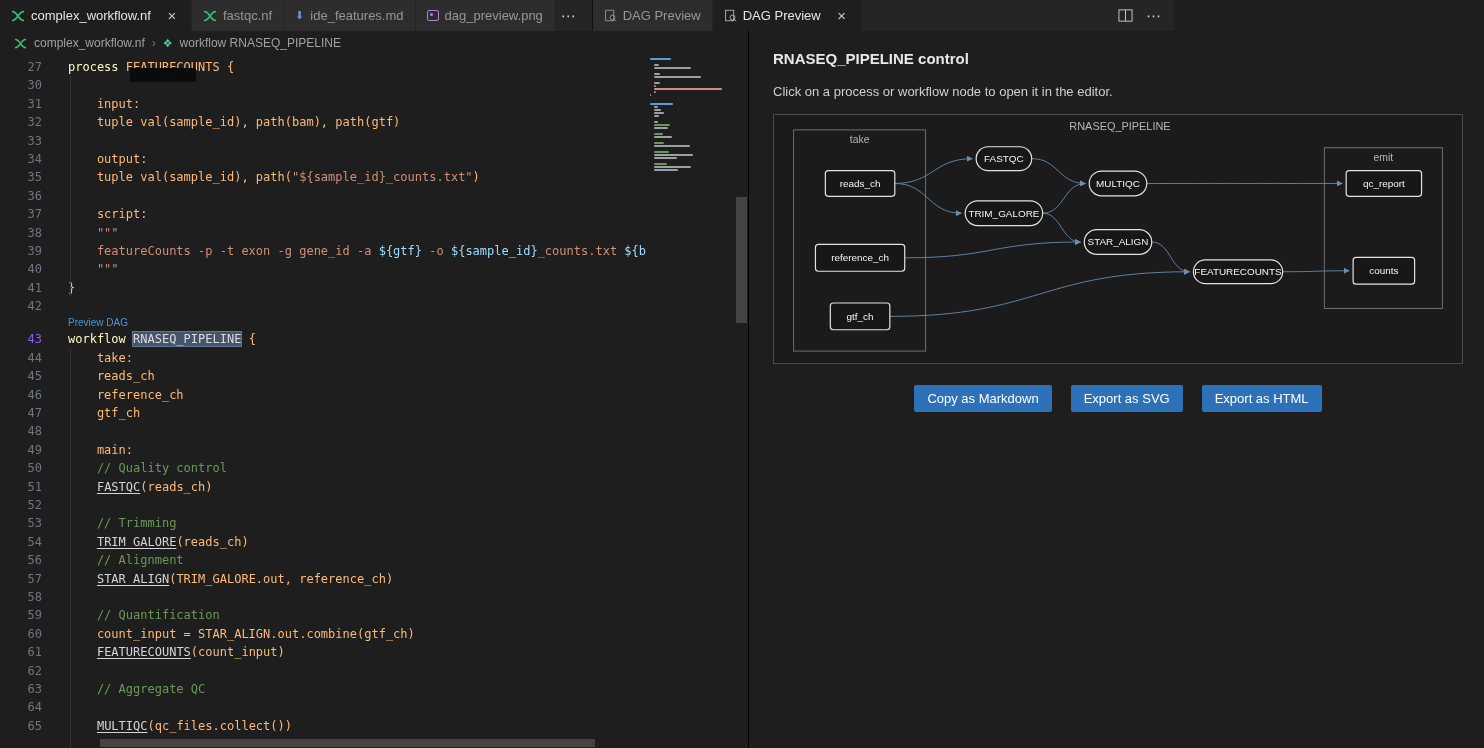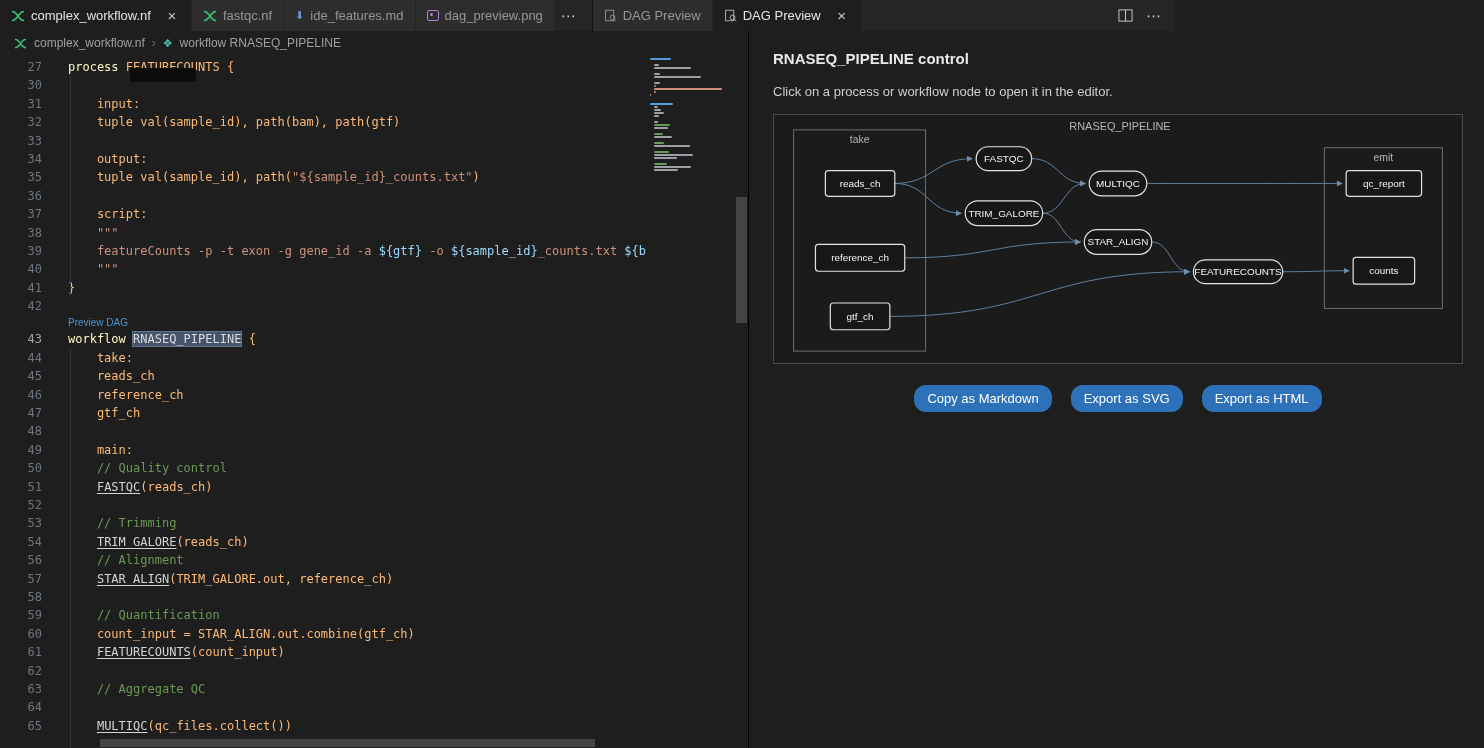--- a/index.html
+++ b/index.html
@@ -27,21 +27,21 @@
   .crumb-sep{color:#6e6e6e}
   .sym-icon{color:#4ec9b0;font-size:11px}
 
   
   .main{display:flex;flex:1;min-height:0}
   .editor-pane{width:748px;flex:none;display:flex;flex-direction:column;background:#1e1e1e;position:relative}
   .editor{position:relative;flex:1;overflow:hidden;font-family:"DejaVu Sans Mono",monospace;font-size:12px}
   #rows{position:absolute;left:0;top:3px;right:0}
   .row{display:flex;height:18.4px;line-height:18.4px;white-space:pre}
   .gutter{width:42px;text-align:right;color:#6e7681;flex:none}
-  .row.current .gutter{color:#a3a3a3}
+  .row.current .gutter{color:#8b5cf6}
   .codeln{padding-left:26px;white-space:pre}
   .c-kw{color:#fef9c3}
   .c-pln{color:#fdba74}
   .c-str{color:#ce9178}
   .c-com{color:#6a9955}
   .c-itp{color:#9cdcfe}
   .c-lnk{color:#d4d4d4;text-decoration:underline;text-underline-offset:2px}
   .c-sel{color:#dcdcdc;background:#46546b;box-shadow:0 0 0 1px #5f7492}
   .lens{height:15px;line-height:15px;padding-left:68px;font-size:10px;color:#4e94ce;cursor:pointer;font-family:"Liberation Sans",sans-serif}
   .indent-guide{position:absolute;left:70px;width:1px;background:#333}
@@ -53,21 +53,21 @@
   .vscroll-thumb{position:absolute;right:1px;top:142px;width:11px;height:126px;background:rgba(121,121,121,.42);cursor:pointer}
   .hscroll-thumb{position:absolute;left:100px;bottom:1px;width:495px;height:8px;background:rgba(121,121,121,.42);cursor:pointer}
 
   
   .preview-pane{flex:1;background:#1e1e1e;border-left:1px solid #000;min-width:0}
   .preview-content{padding:19px 24px}
   .pv-title{font-size:15px;font-weight:bold;color:#e8e8e8}
   .pv-sub{font-size:13px;color:#cfcfcf;margin-top:17px}
   .dag-box{margin-top:15px;border:1px solid #4b4b4b;background:#1b1b1b;width:690px;height:250px}
   .btn-row{display:flex;justify-content:center;gap:19px;margin-top:21px;width:690px}
-  .btn{background:#2d71b8;color:#fff;font-size:13px;padding:6px 13px;border:none;border-radius:12px;cursor:pointer;font-family:"Liberation Sans",sans-serif}
+  .btn{background:#2d71b8;color:#fff;font-size:13px;padding:6px 13px;border:none;border-radius:2px;cursor:pointer;font-family:"Liberation Sans",sans-serif}
 </style>
 </head>
 <body>
 
 <div class="app">
 
   <div class="tabbar">
     <div class="tabgroup left">
       <div class="tab active">
         <span class="ticon">

